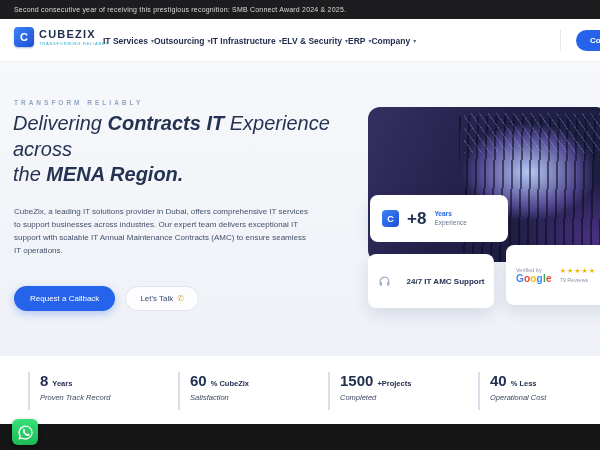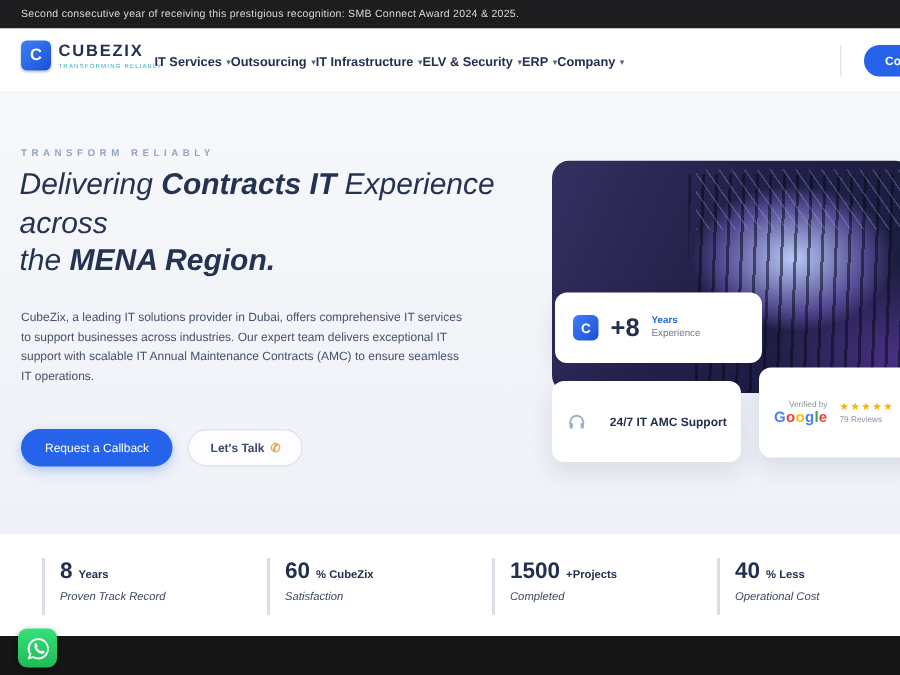--- a/index.html
+++ b/index.html
@@ -39,21 +39,21 @@
   .eyebrow { position:absolute; left:14px; top:37px; font-size:6.5px; font-weight:600;
              letter-spacing:3px; color:#93a5c5; }
   .headline { position:absolute; left:13px; top:49px; width:365px; font-size:20px; font-style:italic;
               color:#253352; line-height:1.28; font-weight:400; }
   .headline b { font-weight:bold; }
   .hero-para { position:absolute; left:14px; top:143px; width:300px; font-size:8px; color:#44506b;
                line-height:13px; }
   .cta-row { position:absolute; left:14px; top:224px; display:flex; gap:10px; align-items:center; }
   .btn-primary { border:none; background:#2563eb; color:#fff; font-size:8px; font-weight:400;
                  padding:8px 16px; border-radius:14px; cursor:pointer; box-shadow:0 3px 8px rgba(37,99,235,.3); }
-  .btn-secondary { border:1px solid #dfe5f0; background:#fdfdff; color:#3b4a6b; font-size:8px; font-weight:700;
+  .btn-secondary { border:1px solid #dfe5f0; background:#fdfdff; color:#3b4a6b; font-size:8px; font-weight:400;
                    padding:7px 14px; border-radius:14px; cursor:pointer; display:flex; align-items:center; gap:4px; }
   .btn-secondary .hand { color:#e8a33d; font-size:8px; }
 
   
   .hero-img { position:absolute; left:368px; top:45px; width:240px; height:155px; border-radius:12px;
               background:
                 radial-gradient(ellipse 90px 65px at 67% 42%, rgba(190,210,255,.95), rgba(140,120,230,.45) 55%, rgba(60,50,140,0) 75%),
                 radial-gradient(ellipse 120px 90px at 95% 85%, rgba(120,70,200,.5), rgba(40,30,90,0) 70%),
                 linear-gradient(115deg,#343061 0%, #232049 45%, #191c3b 100%);
               overflow:hidden; }
@@ -70,21 +70,21 @@
               display:flex; align-items:center; justify-content:center; color:#fff; font-weight:bold; font-size:9px; }
   .exp-num { font-size:17px; font-weight:bold; color:#22304f; }
   .exp-col { display:flex; flex-direction:column; line-height:1.3; }
   .exp-unit { font-size:6.5px; font-weight:bold; color:#2563eb; }
   .exp-lbl { font-size:6.5px; color:#6b7890; }
   .amc-card { left:368px; top:192px; width:126px; height:54px; display:flex; align-items:center;
               justify-content:center; gap:16px; }
   .amc-card .txt { font-size:8px; font-weight:800; color:#22304f; }
   .google-card { left:506px; top:183px; width:112px; height:60px; display:flex; align-items:center;
                  gap:8px; padding:0 10px; }
-  .g-col { display:flex; flex-direction:column;align-items:flex-end; }
+  .g-col { display:flex; flex-direction:column; }
   .g-verified { font-size:5.5px; color:#8a93a5; }
   .g-logo { font-size:10px; font-weight:bold; letter-spacing:.2px; }
   .g-logo span:nth-child(1){color:#4285F4;} .g-logo span:nth-child(2){color:#EA4335;}
   .g-logo span:nth-child(3){color:#FBBC05;} .g-logo span:nth-child(4){color:#4285F4;}
   .g-logo span:nth-child(5){color:#34A853;} .g-logo span:nth-child(6){color:#EA4335;}
   .g-right { display:flex; flex-direction:column; align-items:flex-start; }
   .g-stars { font-size:7px; color:#f5b400; letter-spacing:1px; }
   .g-reviews { font-size:5.5px; color:#8a93a5; margin-top:2px; }
 
   

